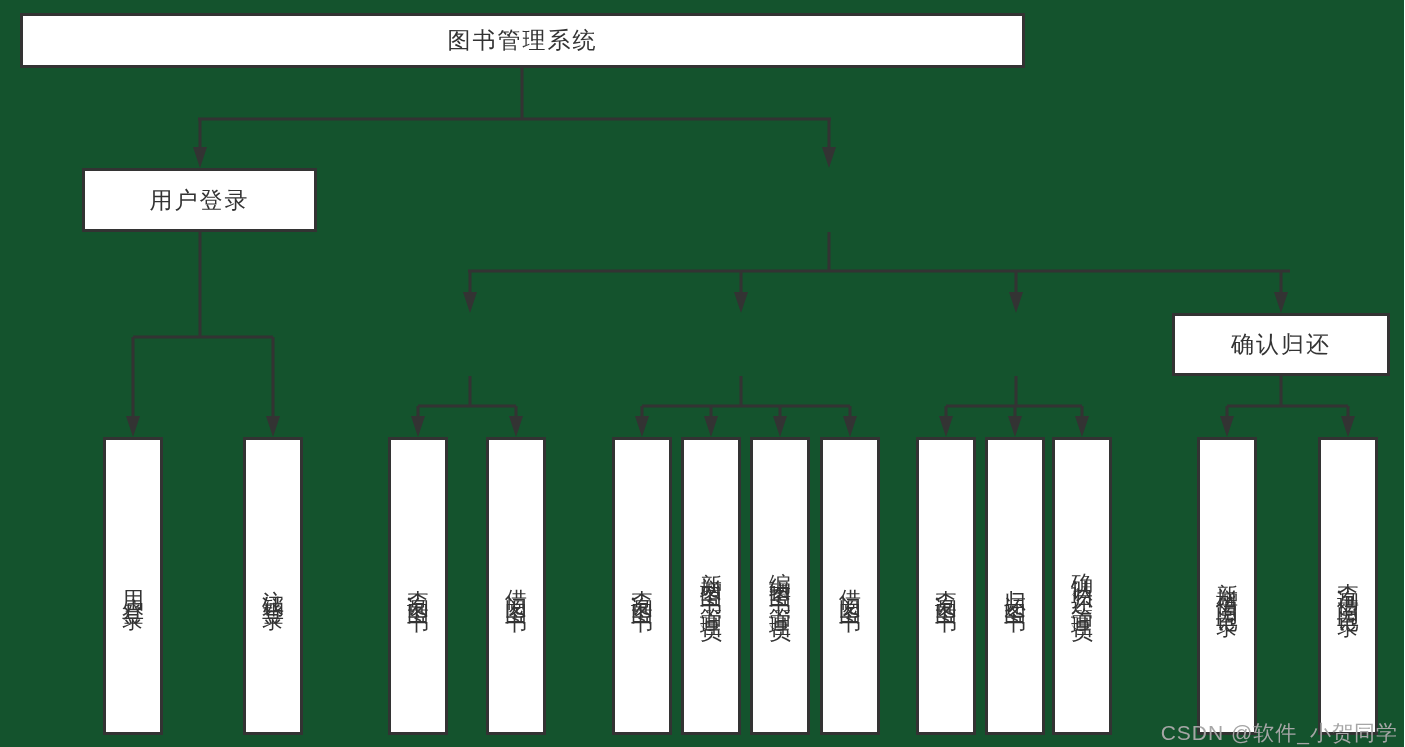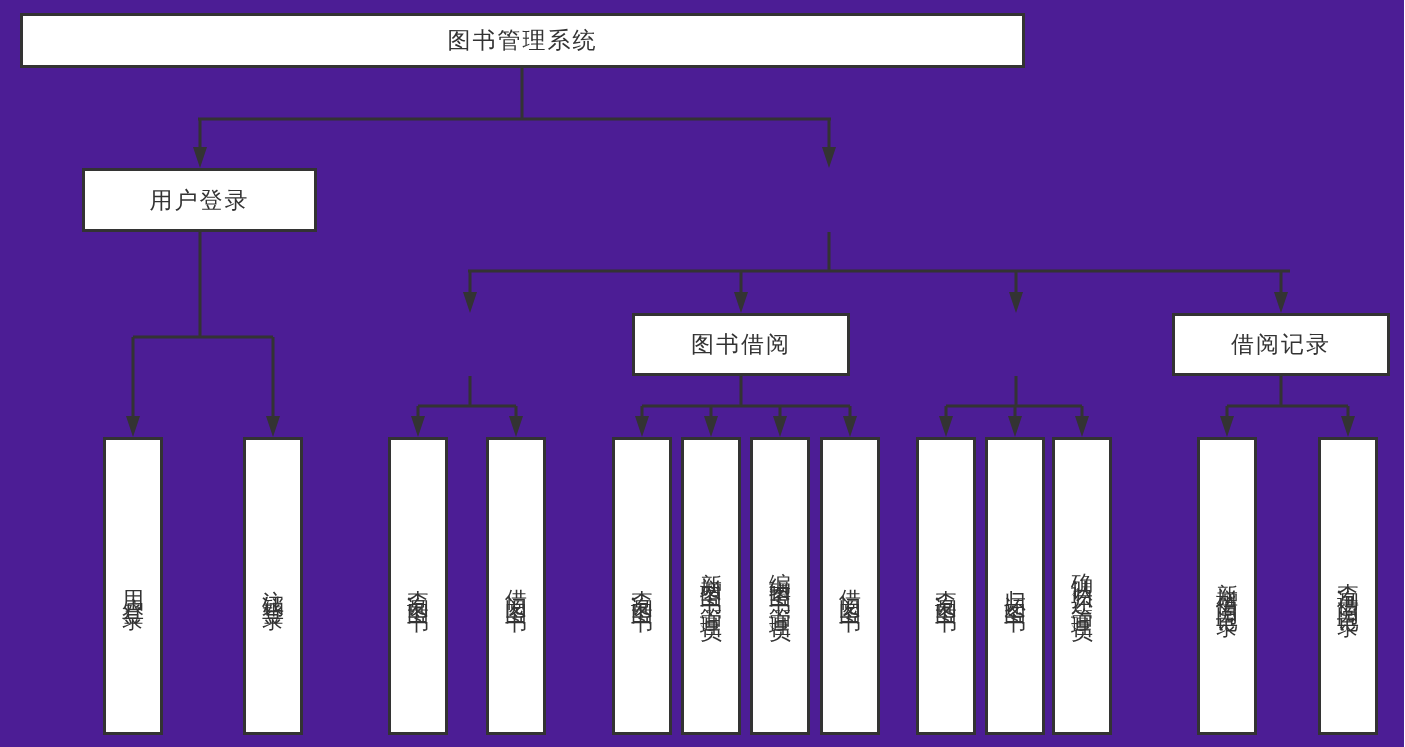--- a/index.html
+++ b/index.html
@@ -1,18 +1,18 @@
 <!DOCTYPE html>
 <html><head>
 <meta charset="utf-8">
 <style>
   html,body { margin:0; padding:0; background:#ffffff; }
   .canvas {
     position:relative; width:1404px; height:747px;
-    background:#4c1d95; overflow:hidden;
+    background:#14532d; overflow:hidden;
     font-family:"Liberation Sans", sans-serif;
   }
   .connectors { position:absolute; left:0; top:0; width:1405px; height:747px; }
   .hbox {
     position:absolute; box-sizing:border-box;
     border:3px solid #333333; background:#ffffff;
     display:flex; align-items:center; justify-content:center;
     font-size:23px; color:#333333; letter-spacing:2px;
   }
   .vbox {
@@ -93,22 +93,21 @@
 
     <path d="M1281,376 L1281,406 M1227,406 L1348,406 M1227,406 L1227,418 M1348,406 L1348,418" stroke="#333333" stroke-width="3" fill="none"></path>
     <polygon points="1220,416 1234,416 1227,437" fill="#333333"></polygon>
     <polygon points="1341,416 1355,416 1348,437" fill="#333333"></polygon>
   </svg>
 
   <div class="hbox n-root">图书管理系统</div>
 
   <div class="hbox n-l2a">用户登录</div>
 
-  <div class="hbox n-l3b">图书借阅</div>
-  <div class="hbox n-l3d">借阅记录</div>
+  <div class="hbox n-l3d">确认归还</div>
 
   <div class="vbox n-va1">
     <span>用户登录</span>
   </div>
   <div class="vbox n-va2">
     <span>注销登录</span>
   </div>
 
   <div class="vbox n-vb1">
     <span>查询图书</span>
@@ -140,13 +139,14 @@
     <span>确认归还（管理员）</span>
   </div>
 
   <div class="vbox n-ve1">
     <span>新增借阅记录</span>
   </div>
   <div class="vbox n-ve2">
     <span>查询借阅记录</span>
   </div>
 
+  <div class="watermark">CSDN @软件_小贺同学</div>
 </div>
 
 </body></html>

